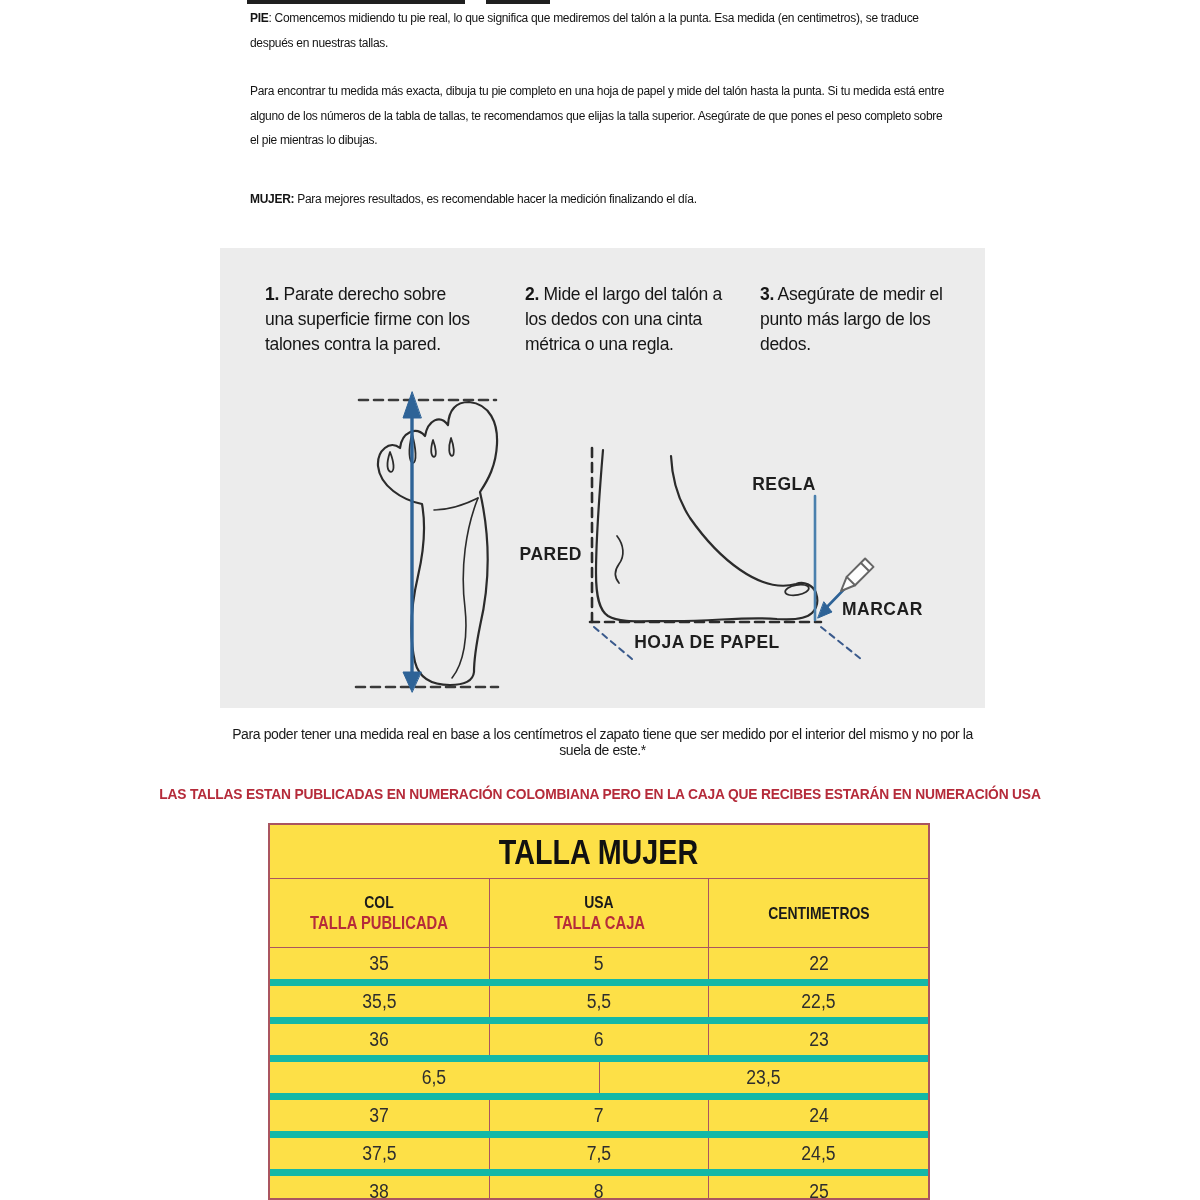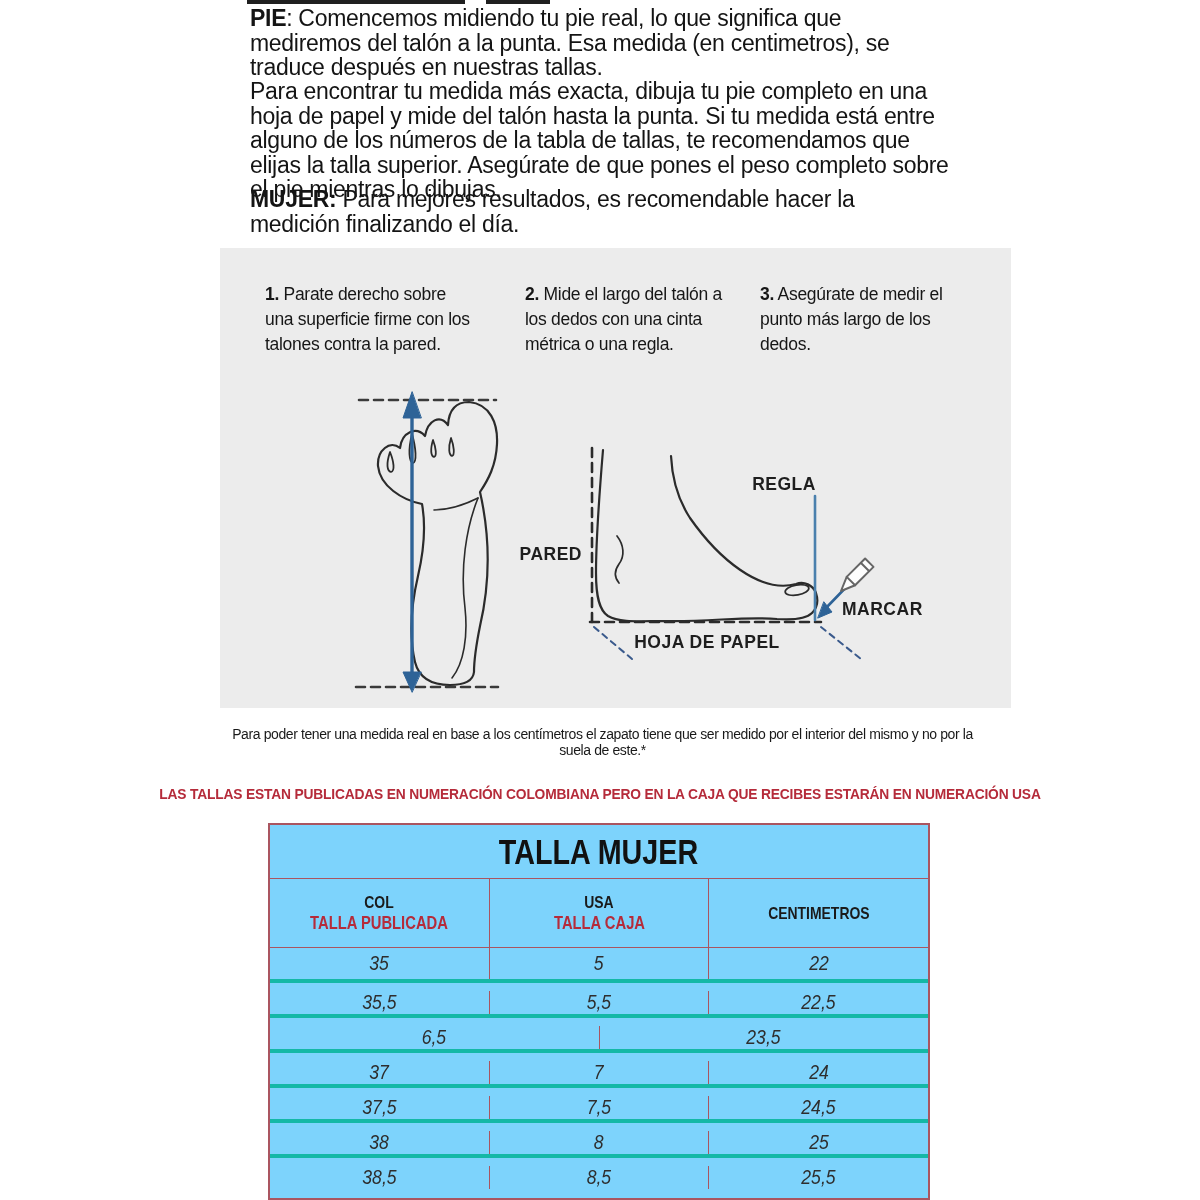--- a/index.html
+++ b/index.html
@@ -5,59 +5,59 @@
   html,body { margin:0; padding:0; background:#fff; }
   .page {
     position:relative; width:1200px; height:1200px; background:#ffffff;
     font-family:"Liberation Sans", sans-serif; color:#1c1c1c; overflow:hidden;
   }
   .frag { position:absolute; top:0; height:4px; background:#1f1f1f; }
   .frag1 { left:247px; width:218px; }
   .frag2 { left:486px; width:64px; }
 
   .para { position:absolute; left:250px; width:700px; margin:0;
-          font-size:23px; line-height:24.5px; letter-spacing:-0.3px; color:#141414; }
+          font-size:12px; line-height:24.5px; letter-spacing:-0.3px; color:#141414; }
   .para b { font-weight:700; }
   .p1 { top:6px; }
   .p2 { top:79px; }
   .p3 { top:187px; }
 
   .gray-box { position:absolute; left:220px; top:248px; width:765px; height:460px;
-              background:#ececec;padding-left:26px; }
+              background:#ececec; }
   .step { position:absolute; top:34px; width:208px; font-size:17.5px;
           line-height:25px; letter-spacing:-0.3px; color:#161616; }
   .step b { font-weight:700; }
   .step1 { left:45px; }
   .step2 { left:305px; }
   .step3 { left:540px; }
   .diagram-svg { position:absolute; left:0; top:130px; }
 
   .footnote { position:absolute; left:220px; top:726px; width:765px; margin:0;
               text-align:center; font-size:14px; letter-spacing:-0.4px; color:#191919; }
   .notice { position:absolute; left:0; top:785px; width:1200px; margin:0; text-align:center; }
   .notice span { display:inline-block; transform:scaleX(0.92); transform-origin:center;
                  font-size:15px; font-weight:700; letter-spacing:-0.2px; color:#b52b3a; }
 
   .size-table { position:absolute; left:268px; top:823px; width:662px; height:377px;
-                border:2px solid #aa5560; box-sizing:border-box; background:#7dd3fc; overflow:hidden; }
+                border:2px solid #aa5560; box-sizing:border-box; background:#fde047; overflow:hidden; }
   .t-title { height:53px; border-bottom:1.5px solid #aa5560; display:flex;
              align-items:center; justify-content:center; }
   .t-title span { display:inline-block; transform:scaleX(0.82); font-size:35px;
                   font-weight:700; letter-spacing:0px; color:#111; }
   .t-head { height:68px; border-bottom:1.5px solid #aa5560; display:flex; }
   .t-hcell { flex:1; display:flex; flex-direction:column; align-items:center;
              justify-content:center; line-height:21px; }
   .t-hcell .top { display:inline-block; transform:scaleX(0.82); font-size:17px;
                   font-weight:700; color:#1a1a1a; }
   .t-hcell .sub { display:inline-block; transform:scaleX(0.82); font-size:18px;
                   font-weight:700; color:#b52b3a; }
   .vr { border-right:1.5px solid #aa5560; }
   .t-row { height:31px; display:flex; }
-  .t-row + .t-row { border-top:4px solid #14b8a6;align-items:flex-end; }
-  .t-cell { flex:1; display:flex; align-items:center; justify-content:center;font-style:italic; }
+  .t-row + .t-row { border-top:7px solid #14b8a6; }
+  .t-cell { flex:1; display:flex; align-items:center; justify-content:center; }
   .t-cell span { display:inline-block; transform:scaleX(0.88); font-size:20px; color:#2e2e2e; }
 </style>
 </head>
 <body>
 
 <div class="page">
 
   <div class="frag frag1"></div>
   <div class="frag frag2"></div>
 
@@ -187,20 +187,31 @@
         </div>
       <div class="t-cell vr">
           <span>5,5</span>
         </div>
       <div class="t-cell">
           <span>22,5</span>
         </div>
     </div>
     <div class="t-row">
       <div class="t-cell vr">
+          <span>36</span>
+        </div>
+      <div class="t-cell vr">
+          <span>6</span>
+        </div>
+      <div class="t-cell">
+          <span>23</span>
+        </div>
+    </div>
+    <div class="t-row">
+      <div class="t-cell vr">
           <span>6,5</span>
         </div>
       <div class="t-cell">
           <span>23,5</span>
         </div>
     </div>
     <div class="t-row">
       <div class="t-cell vr">
           <span>37</span>
         </div>

